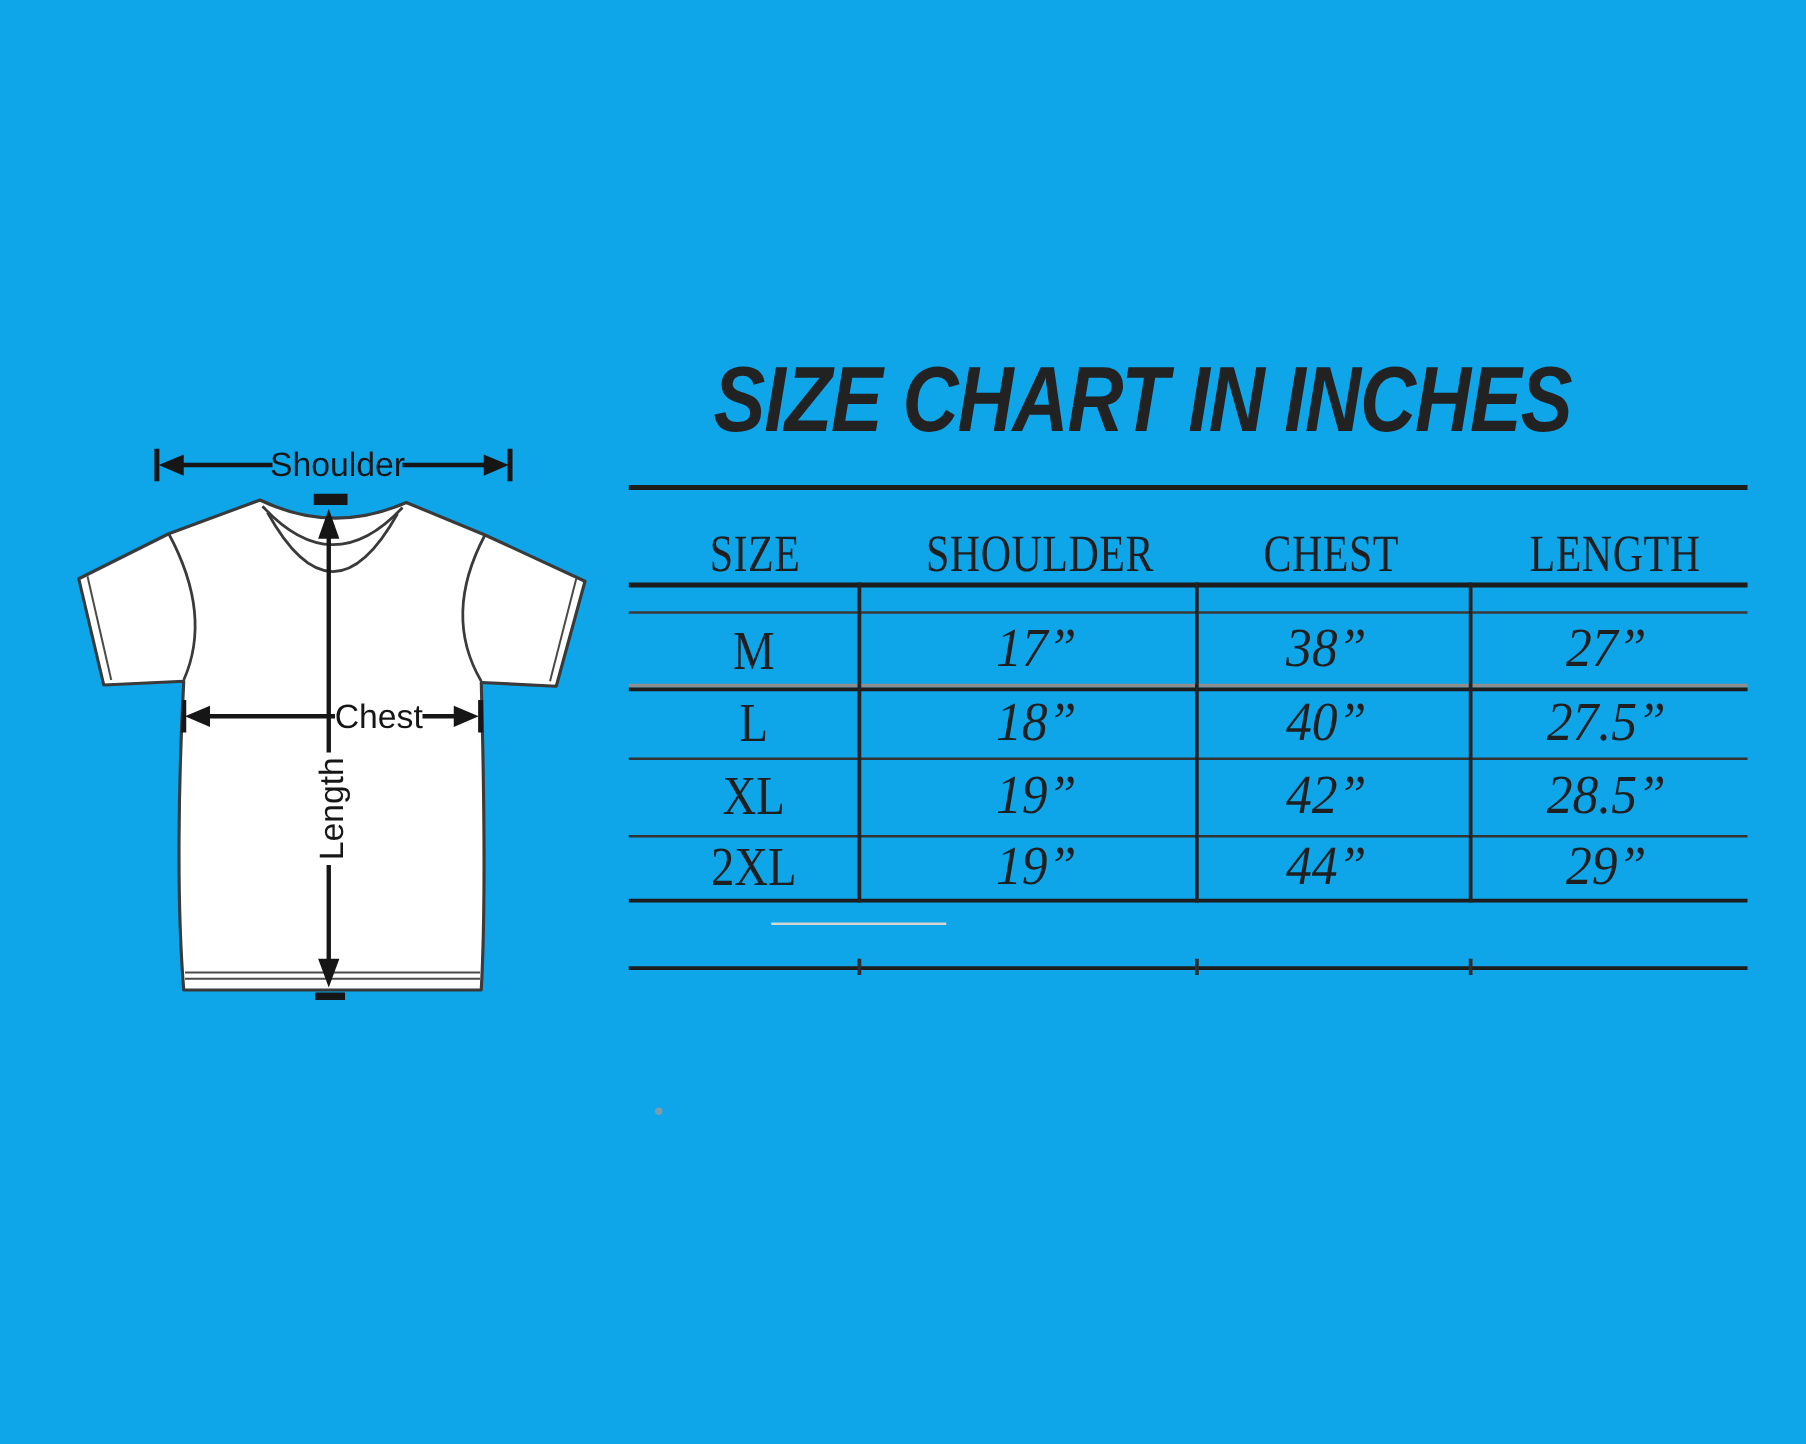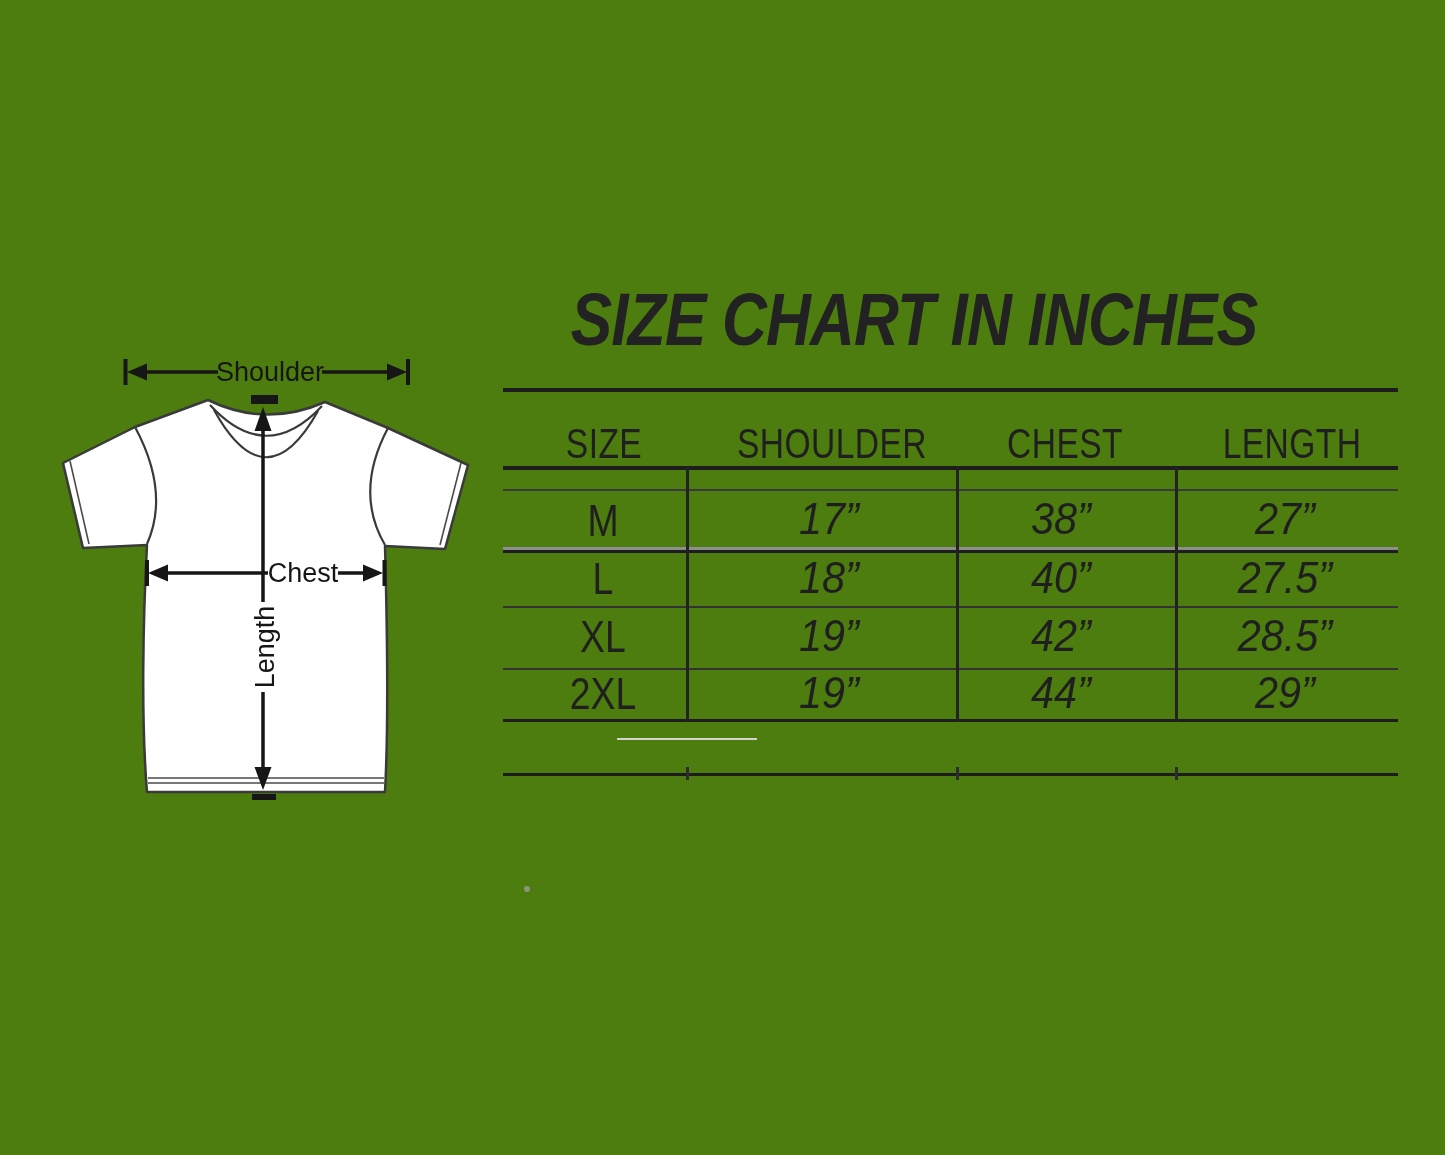--- a/index.html
+++ b/index.html
@@ -1,35 +1,35 @@
 <!DOCTYPE html>
 <html><head>
 <meta charset="utf-8">
 <style>
   html,body{margin:0;padding:0;background:#ffffff;}
   .canvas{
     position:relative;
     width:1445px;height:1155px;
-    background:#4d7c0f;
+    background:#0ea5e9;
     overflow:hidden;
     font-family:"Liberation Sans",sans-serif;
     color:#1c1c1c;
   }
   
   .title{
     position:absolute;
     left:549px;top:281px;width:730px;height:76px;
     display:flex;align-items:center;justify-content:center;
     font-size:74px;font-weight:bold;font-style:italic;
     color:#222;white-space:nowrap;
     transform:scaleX(0.84);transform-origin:50% 50%;
     letter-spacing:-1px;
   }
   
-  .size-table{position:absolute;left:503px;top:388px;width:895px;height:402px;}
+  .size-table{position:absolute;left:503px;top:388px;width:895px;height:402px;font-family:Liberation Serif, serif;}
   .hline{position:absolute;left:0;width:895px;background:#1d1d1d;}
   .rule-top{top:0;height:4px;}
   .rule-header{top:78px;height:3.5px;}
   .rule-spacer{top:101px;height:2px;background:#3a3a3a;}
   .rule-m-gray{top:159px;height:2.5px;background:#8e8e8e;}
   .rule-m{top:162px;height:3px;}
   .rule-l{top:218px;height:2px;background:#333;}
   .rule-xl{top:280px;height:2px;background:#333;}
   .rule-2xl{top:331px;height:3px;}
   .rule-footer{top:385px;height:3px;}

